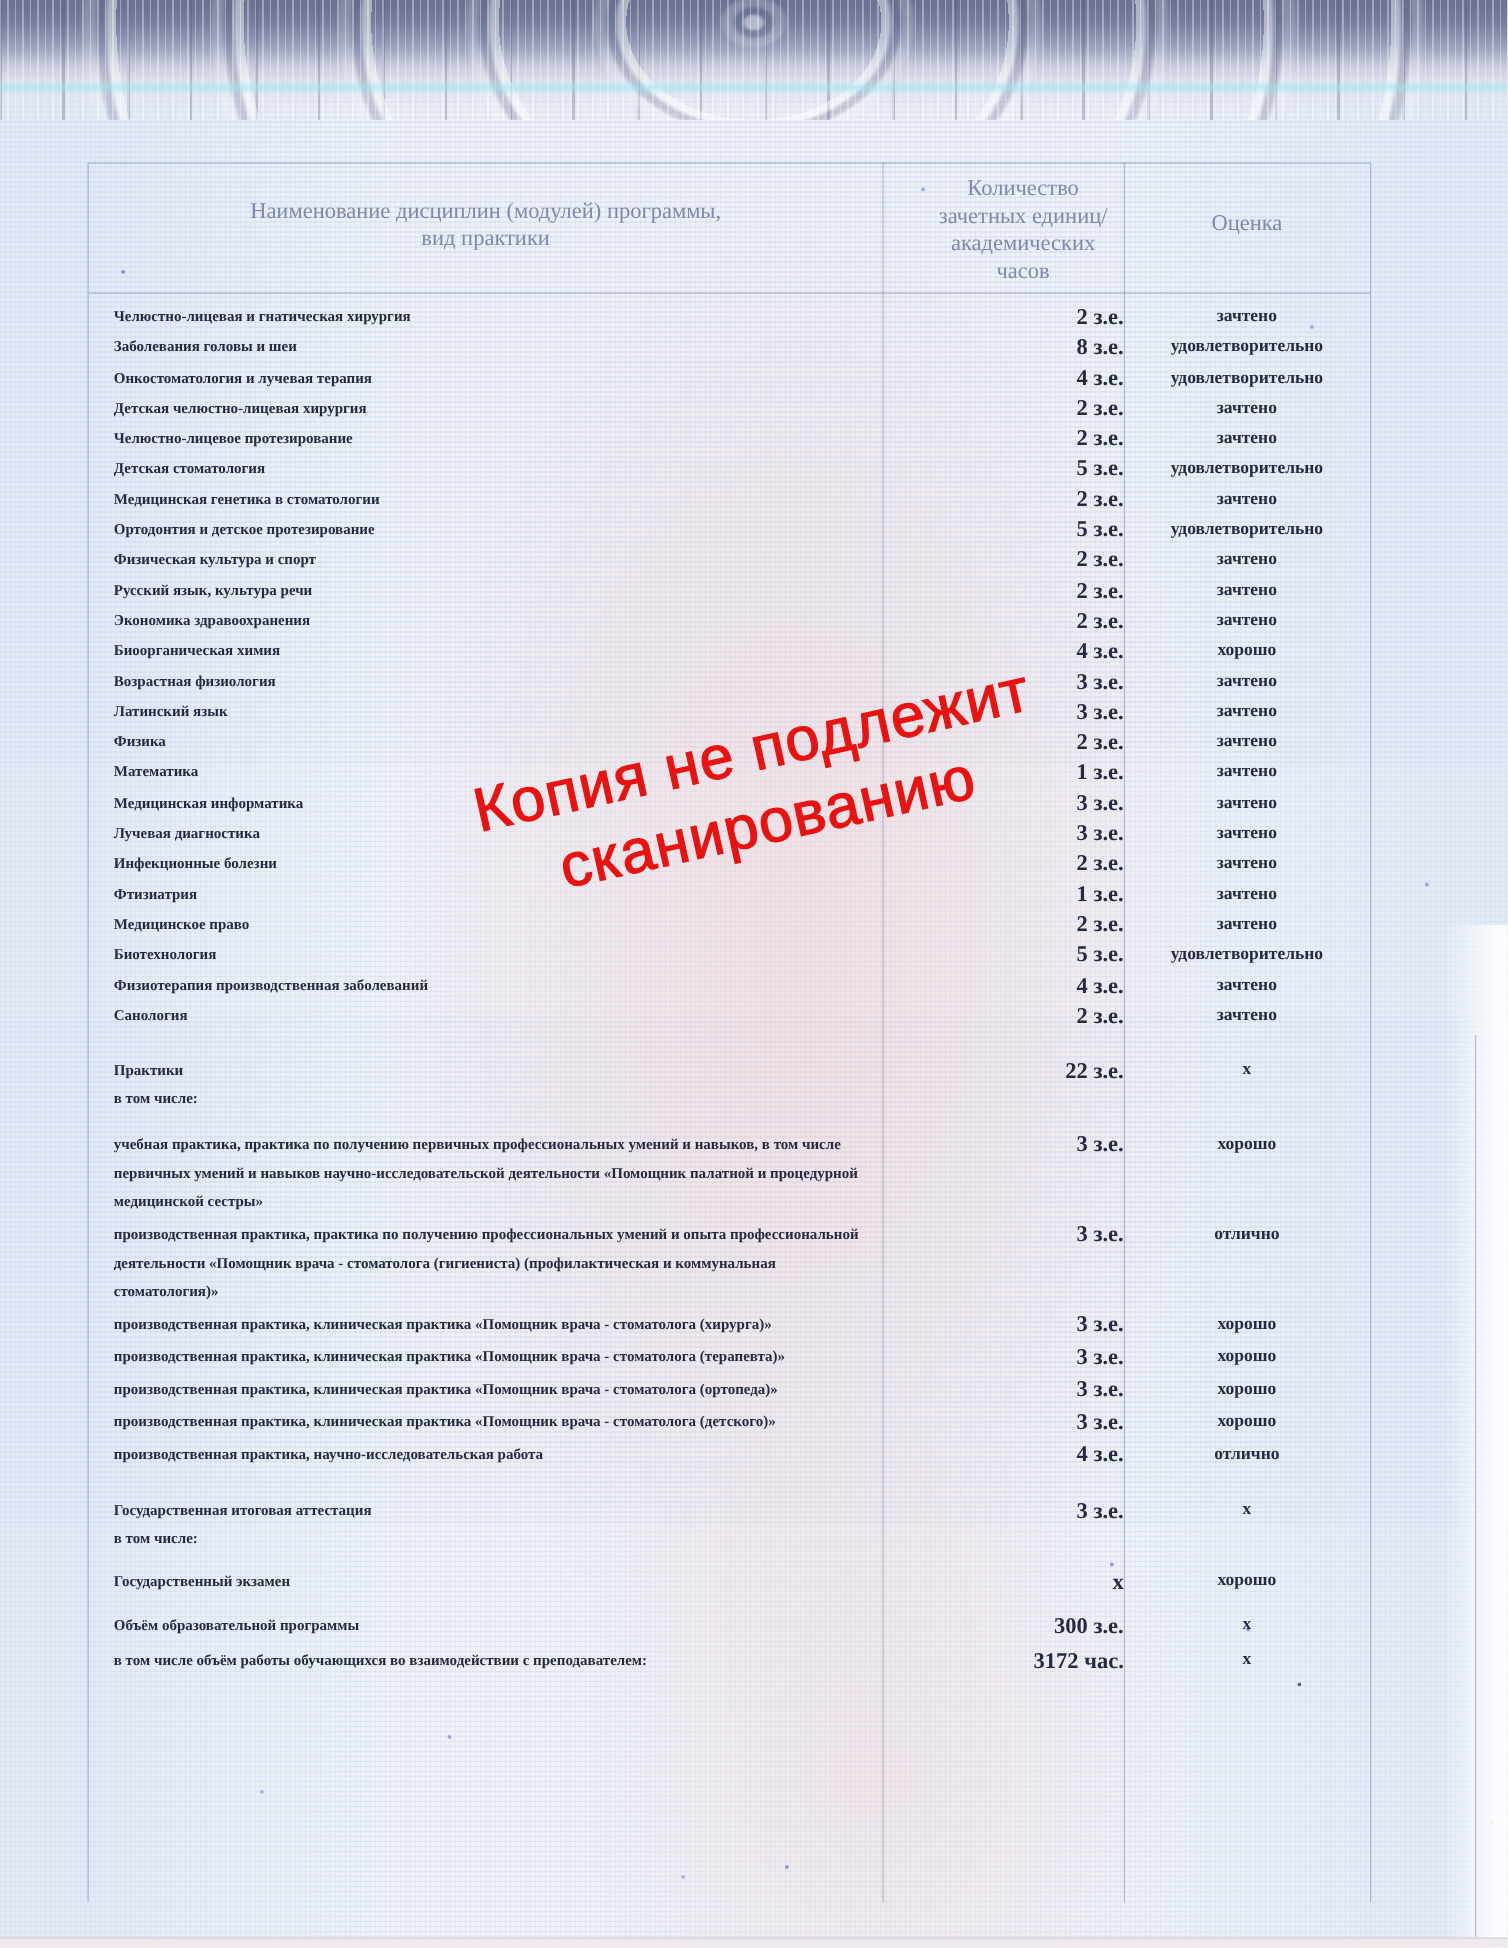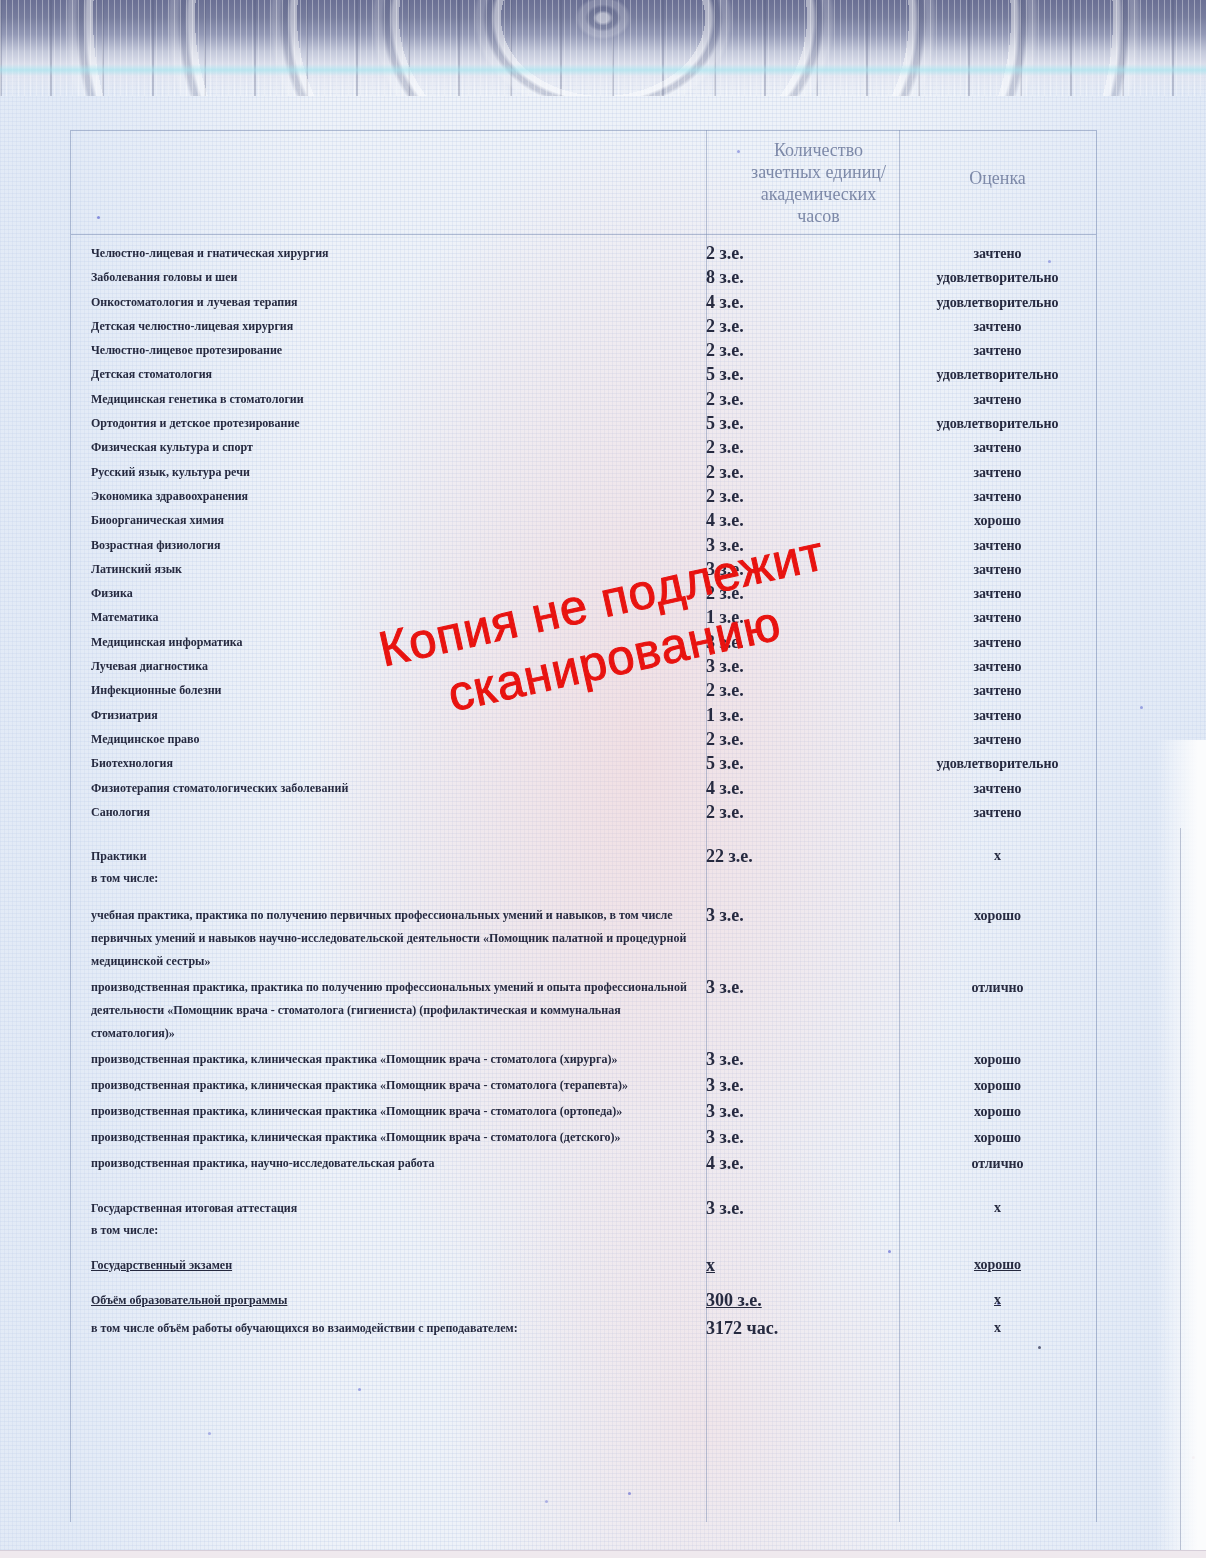--- a/index.html
+++ b/index.html
@@ -81,31 +81,31 @@
     border-bottom:1px solid rgba(122,140,178,0.55);
     color:#7d89a8;font-size:18px;line-height:22px;text-align:center;
   }
   .th-name{position:absolute;left:0;top:26px;width:635px;}
   .th-credits{position:absolute;left:635px;top:8px;width:193px;padding-left:16px;}
   .th-grade{position:absolute;left:828px;top:36px;width:197px;}
   .tbody{position:relative;padding-top:8px;}
   .row{display:flex;align-items:flex-start;}
   .cell{box-sizing:border-box;}
   .cell.name{width:635px;padding:0 6px 0 20px;font-weight:bold;font-size:12px;}
-  .cell.credits{width:193px;text-align:left;font-weight:bold;font-size:18px;}
+  .cell.credits{width:193px;text-align:right;font-weight:bold;font-size:18px;}
   .cell.grade{width:197px;text-align:center;font-weight:bold;font-size:14px;}
   .r-disc{margin-bottom:3px;}
   .r-disc .cell{line-height:21.3px;}
   .r-group{margin-top:22px;}
   .r-group .cell{line-height:22px;}
   .r-group .sub{font-weight:bold;}
   .r-prac{margin-top:3px;}
   .r-prac .cell{line-height:23px;}
   .r-prac-first{margin-top:15px;}
-  .r-exam{margin-top:13px;text-decoration:underline;}
+  .r-exam{margin-top:13px;}
   .r-exam .cell{line-height:22px;}
   .r-vol2{margin-top:2px;align-items:center;}
   .r-vol2 .cell.name{line-height:30px;}
   
   .watermark{
     position:absolute;left:608px;top:630px;z-index:30;
     transform:translate(-50%,-50%) rotate(-12.5deg);
     color:#e81310;-webkit-text-stroke:1px #e81310;
     font-family:"Liberation Sans", sans-serif;
     font-size:49px;line-height:59px;letter-spacing:1px;
@@ -118,20 +118,24 @@
 <div class="paper"></div>
 <div class="tint"></div>
 <div class="guilloche"></div>
 <div class="guilloche-cyan"></div>
 <div class="specks"></div>
 
 <div class="doc-table">
   <div class="vline v1"></div>
   <div class="vline v2"></div>
   <div class="thead">
+    <div class="th-name">
+      <div>Наименование дисциплин (модулей) программы,</div>
+      <div>вид практики</div>
+    </div>
     <div class="th-credits">
       <div>Количество</div>
       <div>зачетных единиц/</div>
       <div>академических</div>
       <div>часов</div>
     </div>
     <div class="th-grade">Оценка</div>
   </div>
   <div class="tbody">
       <div class="row r-disc">
@@ -283,21 +287,21 @@
       </div>
       <div class="row r-disc">
         <div class="cell name">
           <div class="main">Биотехнология</div>
         </div>
         <div class="cell credits">5 з.е.</div>
         <div class="cell grade">удовлетворительно</div>
       </div>
       <div class="row r-disc">
         <div class="cell name">
-          <div class="main">Физиотерапия стоматологических заболеваний</div>
+          <div class="main">Физиотерапия производственная заболеваний</div>
         </div>
         <div class="cell credits">4 з.е.</div>
         <div class="cell grade">зачтено</div>
       </div>
       <div class="row r-disc">
         <div class="cell name">
           <div class="main">Санология</div>
         </div>
         <div class="cell credits">2 з.е.</div>
         <div class="cell grade">зачтено</div>

